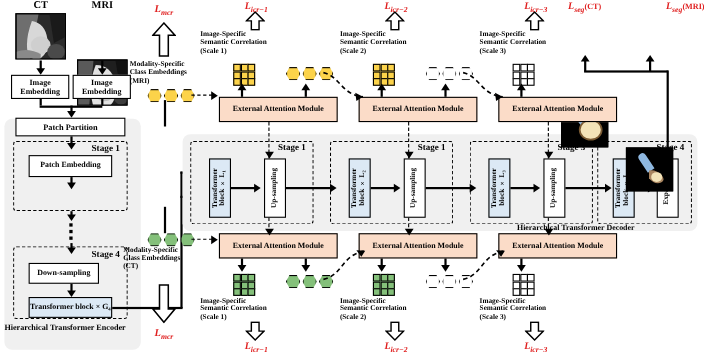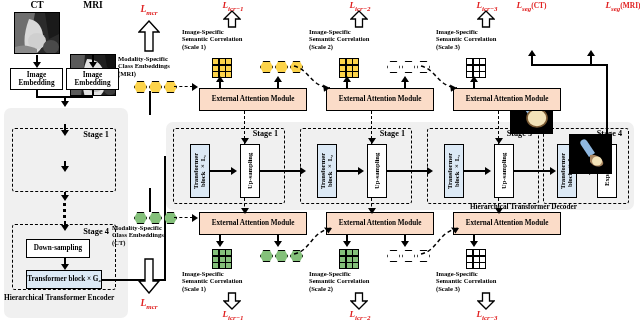--- a/index.html
+++ b/index.html
@@ -107,27 +107,33 @@
   <div class="abs box" style="left:66px;top:68px;width:53px;height:22px;font-size:7.3px;padding:0 1px;">
     <span>Image Embedding</span>
   </div>
 
   <div class="abs aline vl" style="left:36px;top:90px;height:6px;"></div>
   <div class="abs aline vl" style="left:92px;top:90px;height:6px;"></div>
   <div class="abs aline hl" style="left:36px;top:96px;width:57px;"></div>
   <div class="abs aline vl" style="left:64px;top:96px;height:7px;"></div>
   <div class="abs ahead-d" style="left:61px;top:101px;"></div>
 
+  <div class="abs box" style="left:14px;top:107px;width:100px;height:17px;font-size:7.6px;">
+    <span>Patch Partition</span>
+  </div>
 
   <div class="abs aline vl" style="left:64px;top:124px;height:8px;"></div>
   <div class="abs ahead-d" style="left:61px;top:130px;"></div>
 
   <div class="abs dash" style="left:12px;top:128px;width:104px;height:64px;"></div>
   <div class="abs lbl" style="left:62px;top:130px;width:50px;font-size:8.4px;text-align:right;padding-right:3px;">Stage 1</div>
 
+  <div class="abs box" style="left:26px;top:141px;width:76px;height:20px;font-size:7.2px;">
+    <span>Patch Embedding</span>
+  </div>
   <div class="abs aline vl" style="left:64px;top:161px;height:7px;"></div>
   <div class="abs ahead-d" style="left:61px;top:166px;"></div>
 
   <div class="abs aline vl" style="left:64px;top:192px;height:5px;"></div>
   <div class="abs ahead-d" style="left:61px;top:195px;"></div>
   <div class="abs" style="left:62px;top:203px;width:5px;height:16px;">
     <div style="width:3.4px;height:3.4px;background:#000;margin:0 auto 2.4px;"></div>
     <div style="width:3.4px;height:3.4px;background:#000;margin:0 auto 2.4px;"></div>
     <div style="width:3.4px;height:3.4px;background:#000;margin:0 auto;"></div>
   </div>

